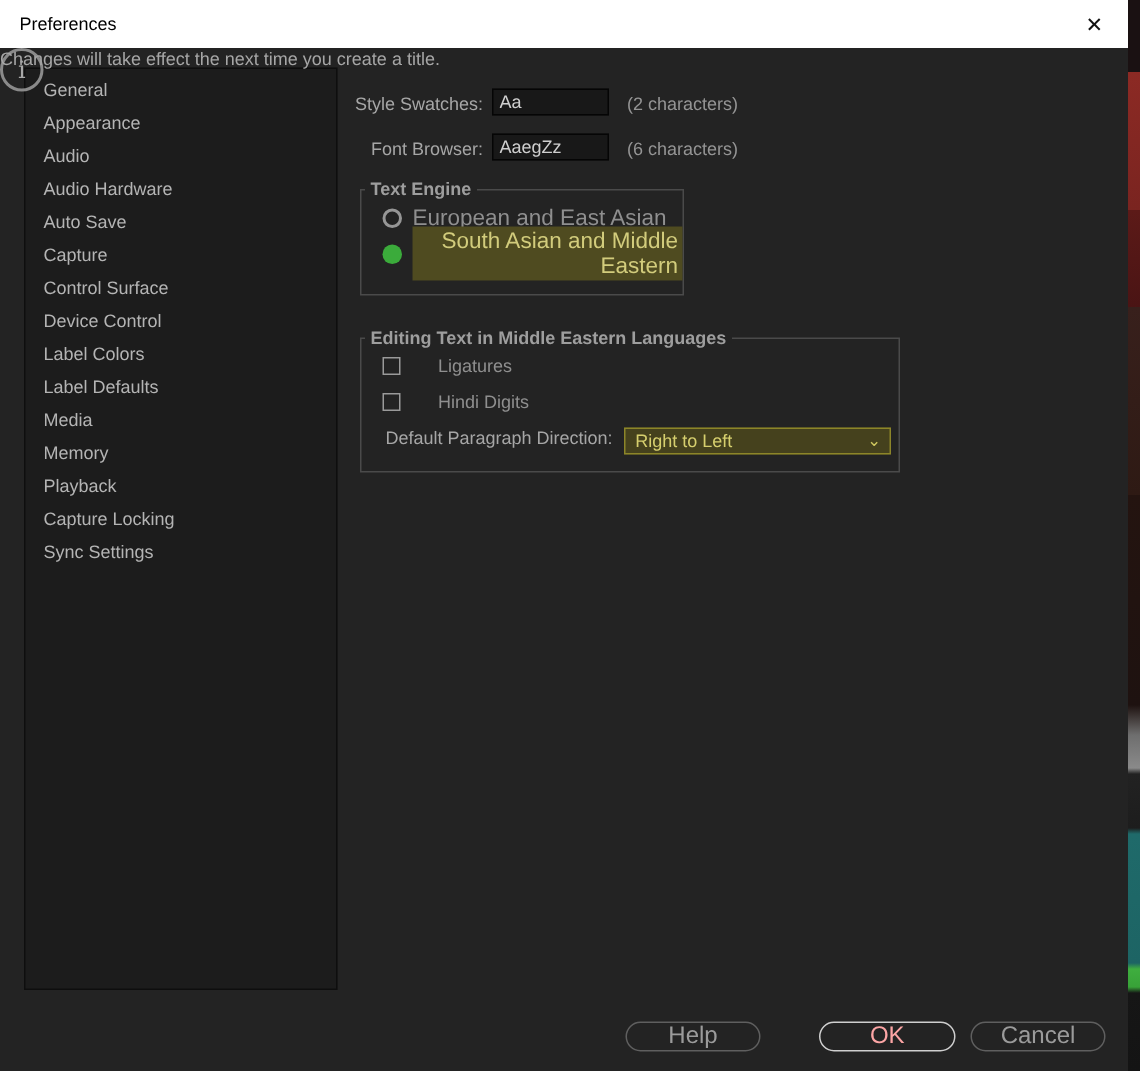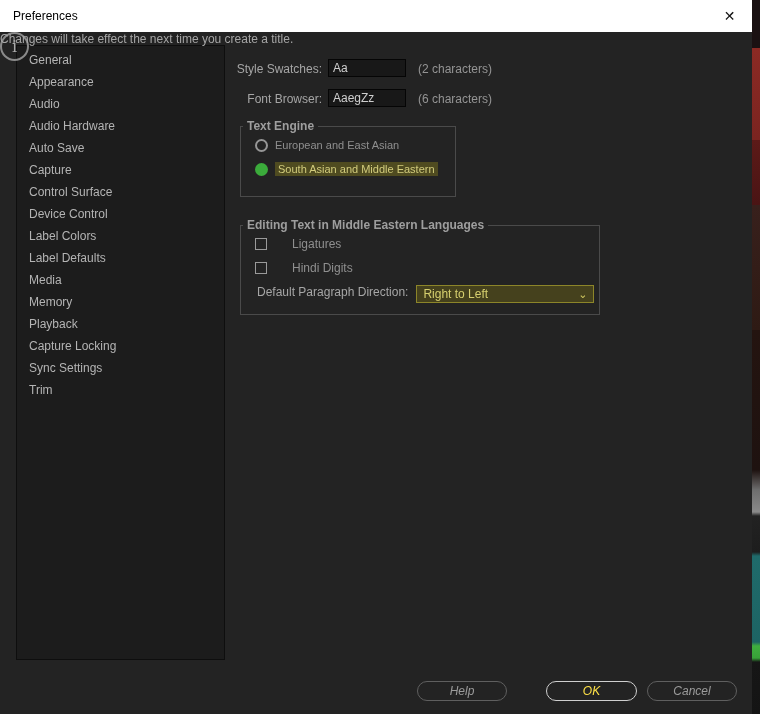--- a/index.html
+++ b/index.html
@@ -56,21 +56,21 @@
     background:#181818; border:1px solid #050505; color:#cfcfcf;
     font-size:12px; padding:0 4px; font-family:"Liberation Sans", sans-serif;
   }
 
   fieldset.group { position:absolute; border:1px solid #4a4a4a; }
   fieldset.group legend { font-size:12px; color:#9e9e9e; padding:0 4px; margin-left:2px;font-weight:bold; }
 
   .radio-row { display:flex; align-items:center; gap:7px; height:24px; margin-left:14px; }
   .radio { width:13px; height:13px; border-radius:50%; border:2px solid #969696; flex:0 0 auto; }
   .radio.selected { border:none; background:#3bab3b; }
-  .radio-label { font-size:11px; color:#8f8f8f; }
+  .radio-label { font-size:15px; color:#8f8f8f;text-align:right; }
   .radio-label.highlight { background:#4f4b20; color:#d2cc7c; padding:1px 3px; }
 
   .check-row { display:flex; align-items:center; gap:25px; height:24px; margin-left:14px; }
   .checkbox { width:12px; height:12px; border:1px solid #9a9a9a; background:transparent; flex:0 0 auto; }
   .check-label { font-size:12px; color:#8f8f8f; }
 
   .dir-row { display:flex; align-items:flex-start; gap:8px; margin-left:16px; margin-top:5px; }
   .dir-label { font-size:12px; color:#a6a6a6; }
   .dropdown {
     width:178px; height:18px; background:#45411d; border:1px solid #8c8529;
@@ -82,24 +82,24 @@
   .info-circle {
     position:absolute; left:240; top:296; width:29px; height:29px; border-radius:50%;
     border:2px solid #8a8a8a; color:#a8a8a8;
     display:flex; align-items:center; justify-content:center;
     font-family:"DejaVu Serif", serif; font-size:16px;
   }
   .info-text { position:absolute; left:288; top:304; font-size:12px; color:#a6a6a6; }
 
   .btn {
     position:absolute; height:20px; border-radius:10px; background:transparent;
-    border:1px solid #5f5f5f; color:#9b9b9b; font-size:12px;
-    font-family:"Liberation Sans", sans-serif; cursor:default;font-style:italic;
+    border:1px solid #5f5f5f; color:#9b9b9b; font-size:16px;
+    font-family:"Liberation Sans", sans-serif; cursor:default;
   }
-  .btn.primary { border-color:#cfcfcf; color:#fde047; }
+  .btn.primary { border-color:#cfcfcf; color:#fca5a5; }
   #btn-help   { left:417px; top:649px; width:90px; }
   #btn-ok     { left:546px; top:649px; width:91px; }
   #btn-cancel { left:647px; top:649px; width:90px; }
 
   
   #lbl-style  { left:230px; top:30px;  width:92px; text-align:right; }
   #input-style{ left:328px; top:27px; }
   #hint-style { left:418px; top:30px; }
   #lbl-font   { left:230px; top:60px;  width:92px; text-align:right; }
   #input-font { left:328px; top:57px; }
@@ -132,21 +132,20 @@
       <div class="side-item">Capture</div>
       <div class="side-item">Control Surface</div>
       <div class="side-item">Device Control</div>
       <div class="side-item">Label Colors</div>
       <div class="side-item">Label Defaults</div>
       <div class="side-item">Media</div>
       <div class="side-item">Memory</div>
       <div class="side-item">Playback</div>
       <div class="side-item">Capture Locking</div>
       <div class="side-item">Sync Settings</div>
-      <div class="side-item">Trim</div>
     </div>
 
     <div class="form-label" id="lbl-style">Style Swatches:</div>
     <input class="text-input" id="input-style" type="text" value="Aa" style="">
     <div class="hint" id="hint-style">(2 characters)</div>
 
     <div class="form-label" id="lbl-font">Font Browser:</div>
     <input class="text-input" id="input-font" type="text" value="AaegZz" style="">
     <div class="hint" id="hint-font">(6 characters)</div>
 

